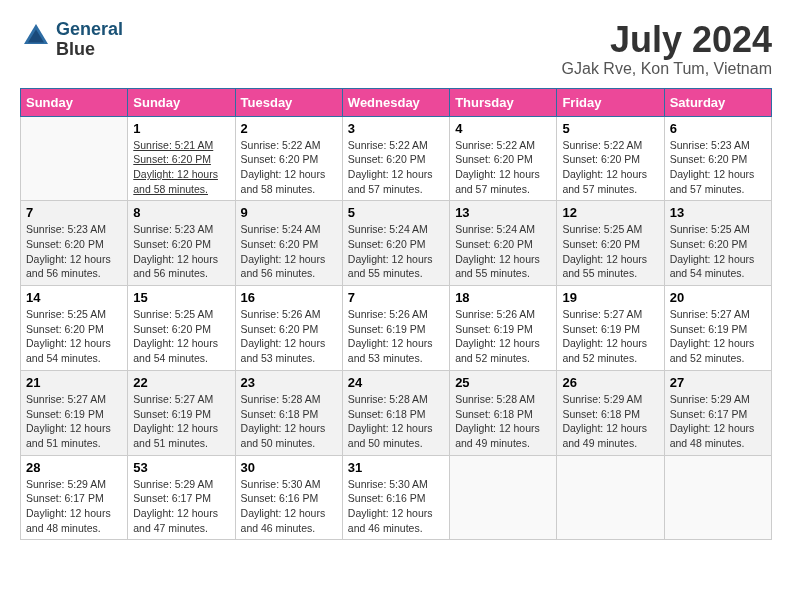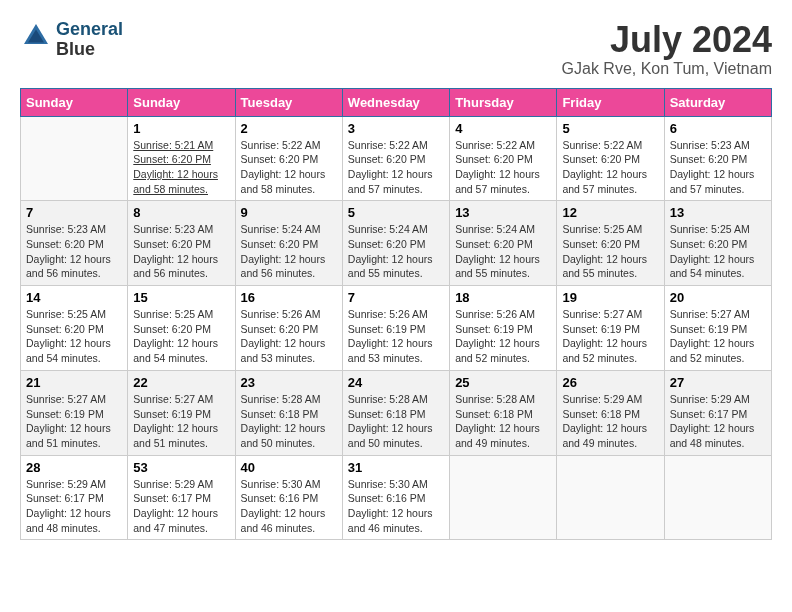--- a/index.html
+++ b/index.html
@@ -330,21 +330,21 @@
 and 48 minutes.</div>
         </td>
         <td>
           <span class="day-num">53</span>
           <div class="day-info" style="white-space: pre-line;">Sunrise: 5:29 AM
 Sunset: 6:17 PM
 Daylight: 12 hours
 and 47 minutes.</div>
         </td>
         <td>
-          <span class="day-num">40</span>
+          <span class="day-num">30</span>
           <div class="day-info" style="white-space: pre-line;">Sunrise: 5:30 AM
 Sunset: 6:16 PM
 Daylight: 12 hours
 and 46 minutes.</div>
         </td>
         <td>
           <span class="day-num">31</span>
           <div class="day-info" style="white-space: pre-line;">Sunrise: 5:30 AM
 Sunset: 6:16 PM
 Daylight: 12 hours

